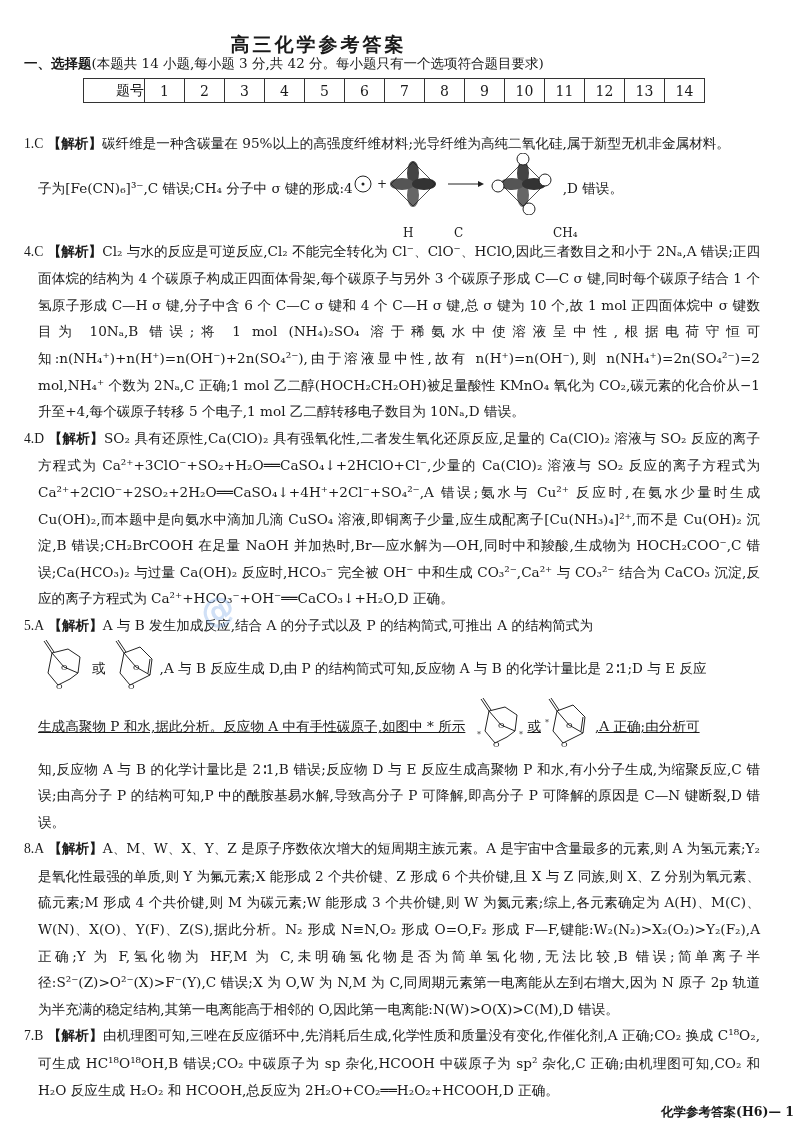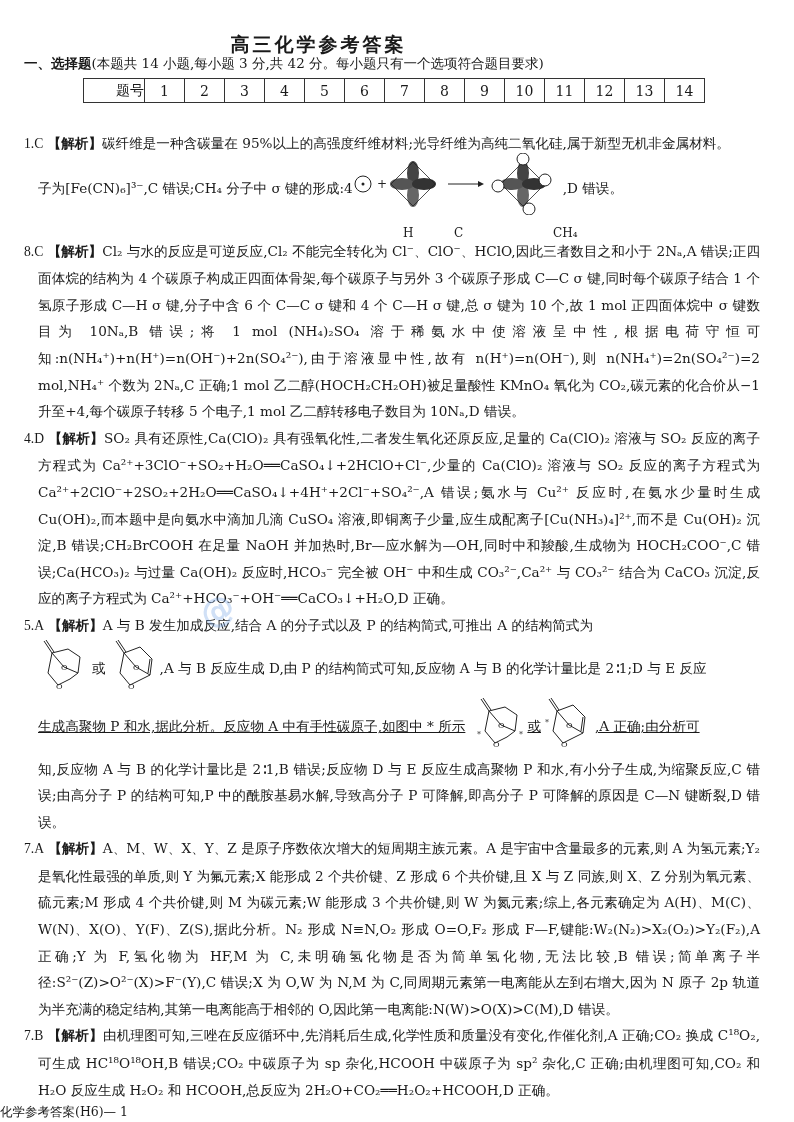--- a/index.html
+++ b/index.html
@@ -28,21 +28,21 @@
   table.ans td.hd { width: 60px; text-align: right; }
   .body { position: absolute; left: 24px; top: 130px; width: 736px; font-size: 13.6px; line-height: 26.6px; }
   .item { position: relative; padding-left: 14px; text-indent: -14px; text-align: justify; }
   .item .num { font-family: Liberation Serif, serif; }
   .item .tag { font-family: Liberation Sans, sans-serif; font-weight: bold; }
   .fig { display: inline-block; vertical-align: middle; }
   .figline { height: 60px; display: flex; align-items: center; padding-left: 14px; }
   .labels { position: relative; height: 18px; }
   .labels span { position: absolute; font-size: 12px; }
   .footer {
-    position: absolute; left: 0; top: 1104px; width: 794px; text-align: left; font-size: 12.5px;
+    position: absolute; left: 0; top: 1104px; width: 794px; text-align: right; font-size: 12.5px; font-weight: bold;
   }
   .wm { position: absolute; color: #7aa7e6; opacity: 0.35; font-size: 34px; font-family: "DejaVu Sans", sans-serif; font-weight: bold; pointer-events: none; }
 </style>
 </head>
 <body>
 
 <div class="title">高三化学参考答案</div>
 
 <div class="section">
   <b>一、选择题</b><span>(本题共 14 小题,每小题 3 分,共 42 分。每小题只有一个选项符合题目要求)</span>
@@ -111,21 +111,21 @@
     </span>
     <span>,D 错误。</span>
   </div>
   <div class="labels">
     <span style="left:379px;">H</span>
     <span style="left:430px;">C</span>
     <span style="left:529px;">CH₄</span>
   </div>
 
   <div class="item">
-    <span class="num">8.C</span>
+    <span class="num">4.C</span>
     <span class="tag">【解析】</span><span>Cl₂ 与水的反应是可逆反应,Cl₂ 不能完全转化为 Cl⁻、ClO⁻、HClO,因此三者数目之和小于 2Nₐ,A 错误;正四面体烷的结构为 4 个碳原子构成正四面体骨架,每个碳原子与另外 3 个碳原子形成 C—C σ 键,同时每个碳原子结合 1 个氢原子形成 C—H σ 键,分子中含 6 个 C—C σ 键和 4 个 C—H σ 键,总 σ 键为 10 个,故 1 mol 正四面体烷中 σ 键数目为 10Nₐ,B 错误;将 1 mol (NH₄)₂SO₄ 溶于稀氨水中使溶液呈中性,根据电荷守恒可知:n(NH₄⁺)+n(H⁺)=n(OH⁻)+2n(SO₄²⁻),由于溶液显中性,故有 n(H⁺)=n(OH⁻),则 n(NH₄⁺)=2n(SO₄²⁻)=2 mol,NH₄⁺ 个数为 2Nₐ,C 正确;1 mol 乙二醇(HOCH₂CH₂OH)被足量酸性 KMnO₄ 氧化为 CO₂,碳元素的化合价从−1 升至+4,每个碳原子转移 5 个电子,1 mol 乙二醇转移电子数目为 10Nₐ,D 错误。</span>
   </div>
 
   <div class="item">
     <span class="num">4.D</span>
     <span class="tag">【解析】</span><span>SO₂ 具有还原性,Ca(ClO)₂ 具有强氧化性,二者发生氧化还原反应,足量的 Ca(ClO)₂ 溶液与 SO₂ 反应的离子方程式为 Ca²⁺+3ClO⁻+SO₂+H₂O══CaSO₄↓+2HClO+Cl⁻,少量的 Ca(ClO)₂ 溶液与 SO₂ 反应的离子方程式为 Ca²⁺+2ClO⁻+2SO₂+2H₂O══CaSO₄↓+4H⁺+2Cl⁻+SO₄²⁻,A 错误;氨水与 Cu²⁺ 反应时,在氨水少量时生成 Cu(OH)₂,而本题中是向氨水中滴加几滴 CuSO₄ 溶液,即铜离子少量,应生成配离子[Cu(NH₃)₄]²⁺,而不是 Cu(OH)₂ 沉淀,B 错误;CH₂BrCOOH 在足量 NaOH 并加热时,Br—应水解为—OH,同时中和羧酸,生成物为 HOCH₂COO⁻,C 错误;Ca(HCO₃)₂ 与过量 Ca(OH)₂ 反应时,HCO₃⁻ 完全被 OH⁻ 中和生成 CO₃²⁻,Ca²⁺ 与 CO₃²⁻ 结合为 CaCO₃ 沉淀,反应的离子方程式为 Ca²⁺+HCO₃⁻+OH⁻══CaCO₃↓+H₂O,D 正确。</span>
   </div>
 
   <div class="item">
     <span class="num">5.A</span>
@@ -183,21 +183,21 @@
         <text x="4" y="30" font-size="8" fill="#222">*</text>
       </svg>
     </span>
     <span>,A 正确;由分析可</span>
   </div>
   <div class="item" style="padding-left:14px;text-indent:0;">
     <span>知,反应物 A 与 B 的化学计量比是 2∶1,B 错误;反应物 D 与 E 反应生成高聚物 P 和水,有小分子生成,为缩聚反应,C 错误;由高分子 P 的结构可知,P 中的酰胺基易水解,导致高分子 P 可降解,即高分子 P 可降解的原因是 C—N 键断裂,D 错误。</span>
   </div>
 
   <div class="item">
-    <span class="num">7.A</span>
+    <span class="num">8.A</span>
     <span class="tag">【解析】</span><span>A、M、W、X、Y、Z 是原子序数依次增大的短周期主族元素。A 是宇宙中含量最多的元素,则 A 为氢元素;Y₂ 是氧化性最强的单质,则 Y 为氟元素;X 能形成 2 个共价键、Z 形成 6 个共价键,且 X 与 Z 同族,则 X、Z 分别为氧元素、硫元素;M 形成 4 个共价键,则 M 为碳元素;W 能形成 3 个共价键,则 W 为氮元素;综上,各元素确定为 A(H)、M(C)、W(N)、X(O)、Y(F)、Z(S),据此分析。N₂ 形成 N≡N,O₂ 形成 O=O,F₂ 形成 F—F,键能:W₂(N₂)&gt;X₂(O₂)&gt;Y₂(F₂),A 正确;Y 为 F,氢化物为 HF,M 为 C,未明确氢化物是否为简单氢化物,无法比较,B 错误;简单离子半径:S²⁻(Z)&gt;O²⁻(X)&gt;F⁻(Y),C 错误;X 为 O,W 为 N,M 为 C,同周期元素第一电离能从左到右增大,因为 N 原子 2p 轨道为半充满的稳定结构,其第一电离能高于相邻的 O,因此第一电离能:N(W)&gt;O(X)&gt;C(M),D 错误。</span>
   </div>
 
   <div class="item">
     <span class="num">7.B</span>
     <span class="tag">【解析】</span><span>由机理图可知,三唑在反应循环中,先消耗后生成,化学性质和质量没有变化,作催化剂,A 正确;CO₂ 换成 C¹⁸O₂,可生成 HC¹⁸O¹⁸OH,B 错误;CO₂ 中碳原子为 sp 杂化,HCOOH 中碳原子为 sp² 杂化,C 正确;由机理图可知,CO₂ 和 H₂O 反应生成 H₂O₂ 和 HCOOH,总反应为 2H₂O+CO₂══H₂O₂+HCOOH,D 正确。</span>
   </div>
 
 </div>
 

